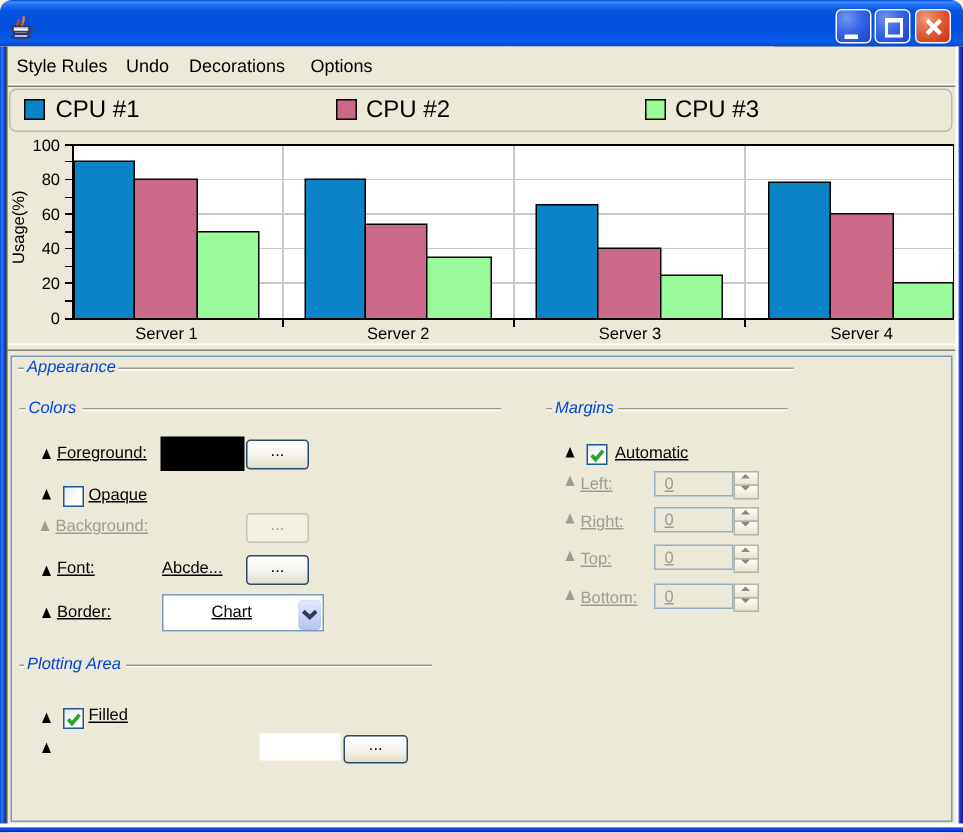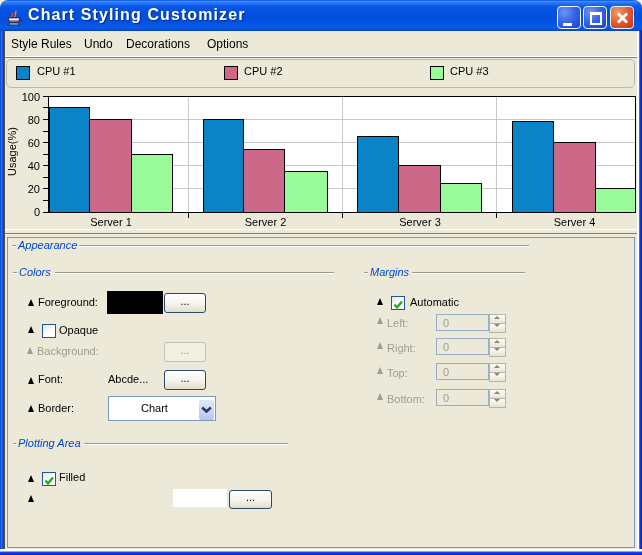--- a/index.html
+++ b/index.html
@@ -29,30 +29,30 @@
 .tbtn.closeb { left:610px; background:radial-gradient(circle at 30% 25%,#f29a74 0%,#e05a32 50%,#ca3a10 90%); }
 .min-glyph { left:5px; top:16px; width:9px; height:3px; background:#fff; }
 .max-glyph { left:6px; top:5px; width:12px; height:13px; border:2px solid #fff; border-top-width:3px; }
 
 .menubar { left:0px; top:31px; width:516px; height:24px; background:#ece9d8; color:#000; font-size:12px; }
 .menubar span { position:absolute; top:6px; }
 .line { position:absolute; }
 
 .legendbox { left:6px; top:59px; width:629px; height:29px; border:1px solid #bcbcac; border-radius:5px; }
 .lsq { top:66px; width:14px; height:14px; border:1px solid #000; }
-.ltxt { top:65px; font-size:11px; color:#000; }
+.ltxt { top:65px; font-size:16px; color:#000; }
 
 .apanel { left:7px; top:237px; width:628px; height:311px; border:1px solid #7a99b8; }
 .gtitle { font-size:11px; color:#0046d5; background:#ece9d8; padding:0 2px; white-space:nowrap;font-style:italic; }
 .etch { height:2px; }
 .etch .g { height:1px; background:#9b9b8c; }
 .etch .w { height:1px; background:#fff; }
 .tri { width:0; height:0; border-left:3px solid transparent; border-right:3px solid transparent; border-bottom:7px solid #000; }
 .tri.dis { border-bottom-color:#9d9d90; }
-.lbl { font-size:11px; color:#000; white-space:nowrap; }
+.lbl { font-size:11px; color:#000; white-space:nowrap;text-decoration:underline; }
 .lbl.dis { color:#9d9d90; }
 .cb { width:14px; height:14px; background:linear-gradient(135deg,#e6e6e2 0%,#ffffff 60%); border:1px solid #1d5a94; }
 .btn { border:1px solid #2a4a6a; border-radius:3px;
   background:linear-gradient(180deg,#ffffff 0%,#f4f3ec 55%,#e2ddc9 100%);
   color:#000; font-size:11px; text-align:center; }
 .btn.dis { border:1px solid #c5c3b2; background:#f2f0e1; color:#a0a093; }
 .swatch { border:0; }
 .spin { border:1px solid #98aec2; background:#ece9d8; }
 .spbtns { width:15px; height:17px; }
 .spbtns::before, .spbtns::after {
@@ -62,21 +62,20 @@
 .spbtns::before { top:0; }
 .spbtns::after { top:9px; }
 .sparr { width:0; height:0; border-left:3px solid transparent; border-right:3px solid transparent; z-index:3; }
 .sparr.up { border-bottom:3px solid #86867a; }
 .sparr.dn { border-top:3px solid #86867a; }
 </style>
 </head>
 <body>
 <div class="win">
   <div class="abs titlebar"></div>
-  <div class="abs title-text">Chart Styling Customizer</div>
 
   <svg class="abs" style="left:6px; top:10px;" width="16" height="16" viewBox="0 0 16 16">
     <path d="M5.4 7.8 C4.2 5.8 7.4 5.2 6.4 2.8" stroke="#c05020" stroke-width="1.5" fill="none"></path>
     <path d="M8.8 7.8 C7.6 5.6 10.8 4.6 9.7 0.8" stroke="#e8812f" stroke-width="1.5" fill="none"></path>
     <path d="M7.2 7.8 C7.0 6.6 8.8 6.2 8.4 4.6" stroke="#a83020" stroke-width="1" fill="none"></path>
     <path d="M2.2 7.6 L13.8 7.6 L12.4 12.4 L3.6 12.4 Z" fill="#d4d4ea" stroke="#32324e" stroke-width="1.2"></path>
     <path d="M13.6 8.6 C16.2 8.8 15.8 11.6 12.9 11.9" fill="none" stroke="#3a3a55" stroke-width="1.2"></path>
     <rect x="3.2" y="9.3" width="9.6" height="1.1" fill="#ffffff"></rect>
     <rect x="3.2" y="10.5" width="9.6" height="1.1" fill="#3c3c5e"></rect>
     <path d="M3 13.2 L13 13.2" stroke="#3a3a55" stroke-width="1"></path>

